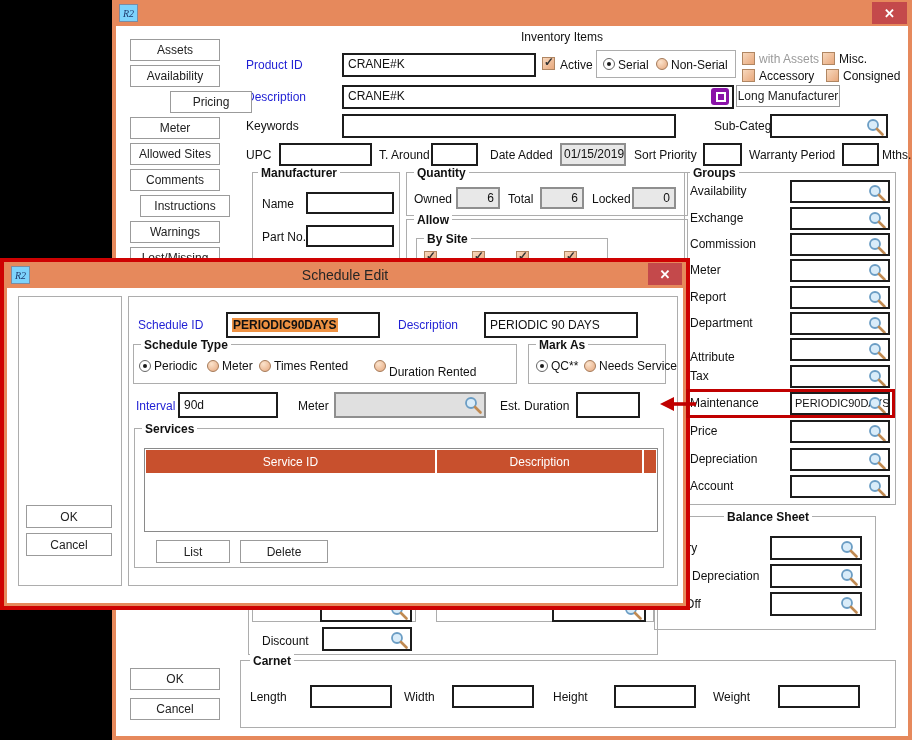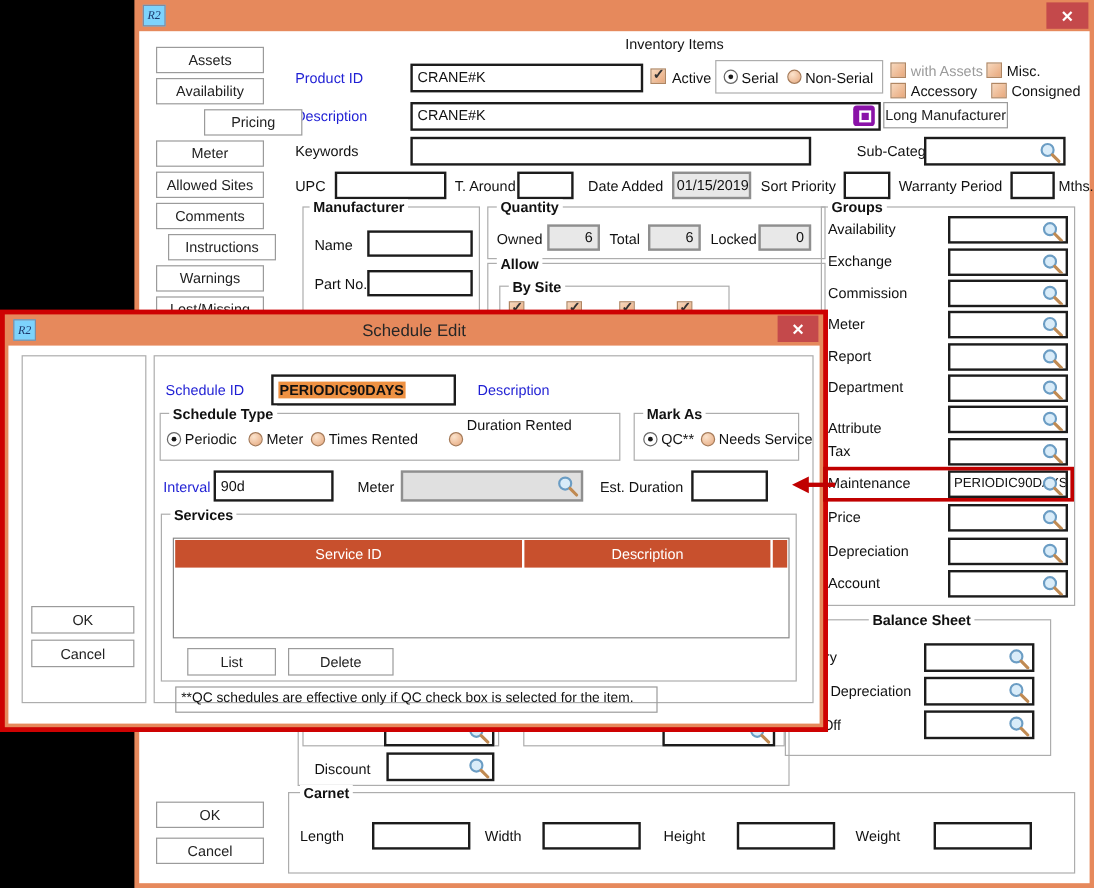--- a/index.html
+++ b/index.html
@@ -310,20 +310,21 @@
     <div id="dlg-content" class="abs"></div>
 
     <div class="panelbox" style="left:18px;top:38px;width:104px;height:290px;"></div>
     <div class="btn" style="left:26px;top:247px;width:86px;height:23px;">OK</div>
     <div class="btn" style="left:26px;top:275px;width:86px;height:23px;">Cancel</div>
     <div class="panelbox" style="left:128px;top:38px;width:550px;height:290px;"></div>
 
     <div class="lbl blue" style="left:138px;top:60px;">Schedule ID</div>
     <div class="inp" style="left:226px;top:54px;width:154px;height:26px;padding-top:4px;"><span class="hl">PERIODIC90DAYS</span></div>
     <div class="lbl blue" style="left:398px;top:60px;">Description</div>
+    <div class="inp bold" style="left:484px;top:54px;width:154px;height:26px;padding-top:4px;">PERIODIC 90 DAYS</div>
 
     <div class="gbox" style="left:133px;top:86px;width:384px;height:40px;"></div>
     <div class="gtitle" style="left:141px;top:80px;">Schedule Type</div>
     <div class="gbox" style="left:528px;top:86px;width:138px;height:40px;"></div>
     <div class="gtitle" style="left:536px;top:80px;">Mark As</div>
     <div id="schedule-type-radios"></div>
     <div id="mark-as-radios"></div>
 
     <div class="lbl blue" style="left:136px;top:141px;">Interval</div>
     <div class="inp" style="left:178px;top:134px;width:100px;height:26px;padding-top:4px;">90d</div>
@@ -342,29 +343,28 @@
     <div id="svc-table" style="left:144px;top:190px;width:512px;height:82px;">
       <div id="svc-header">
           <div class="svc-h" style="width: 298px; text-align: right;">Service ID</div>
           <div class="svc-h" style="width: 212px;">Description</div>
           <div class="svc-h" style="width: 12px;"></div>
         </div>
     </div>
     <div class="btn" style="left:156px;top:282px;width:74px;height:23px;">List</div>
     <div class="btn" style="left:240px;top:282px;width:88px;height:23px;">Delete</div>
 
-    <div class="lbl" style="left:146px;top:314px;width:402px;height:22px;border:1px solid #9b9b9b;box-sizing:border-box;padding:3px 4px;font-size:11.5px;white-space:nowrap;overflow:hidden;">**QC schedules are effective only if QC check box is selected for the item.</div>
   <span class="radio sel" style="left:139px;top:102px;"></span>
       <div class="lbl" style="left:154px;top:101px;">Periodic</div>
       <span class="radio" style="left:207px;top:102px;"></span>
       <div class="lbl" style="left:222px;top:101px;">Meter</div>
       <span class="radio" style="left:259px;top:102px;"></span>
       <div class="lbl" style="left:274px;top:101px;">Times Rented</div>
       <span class="radio" style="left:374px;top:102px;"></span>
-      <div class="lbl" style="left:389px;top:89px;">Duration Rented</div>
+      <div class="lbl" style="left:389px;top:107px;">Duration Rented</div>
       <span class="radio sel" style="left:536px;top:102px;"></span>
       <div class="lbl" style="left:551px;top:101px;">QC**</div>
       <span class="radio" style="left:584px;top:102px;"></span>
       <div class="lbl" style="left:599px;top:101px;">Needs Service</div>
     </div>
 
   <div id="annot" class="abs" style="left:0;top:0;width:912px;height:740px;">
     <div class="abs" style="left:686px;top:389px;width:209px;height:29px;border:3px solid #C00000;"></div>
     <svg class="abs" style="left:656px;top:395px;" width="40" height="18">
       <polygon points="4,9 18,2 18,16" fill="#C00000"></polygon>

